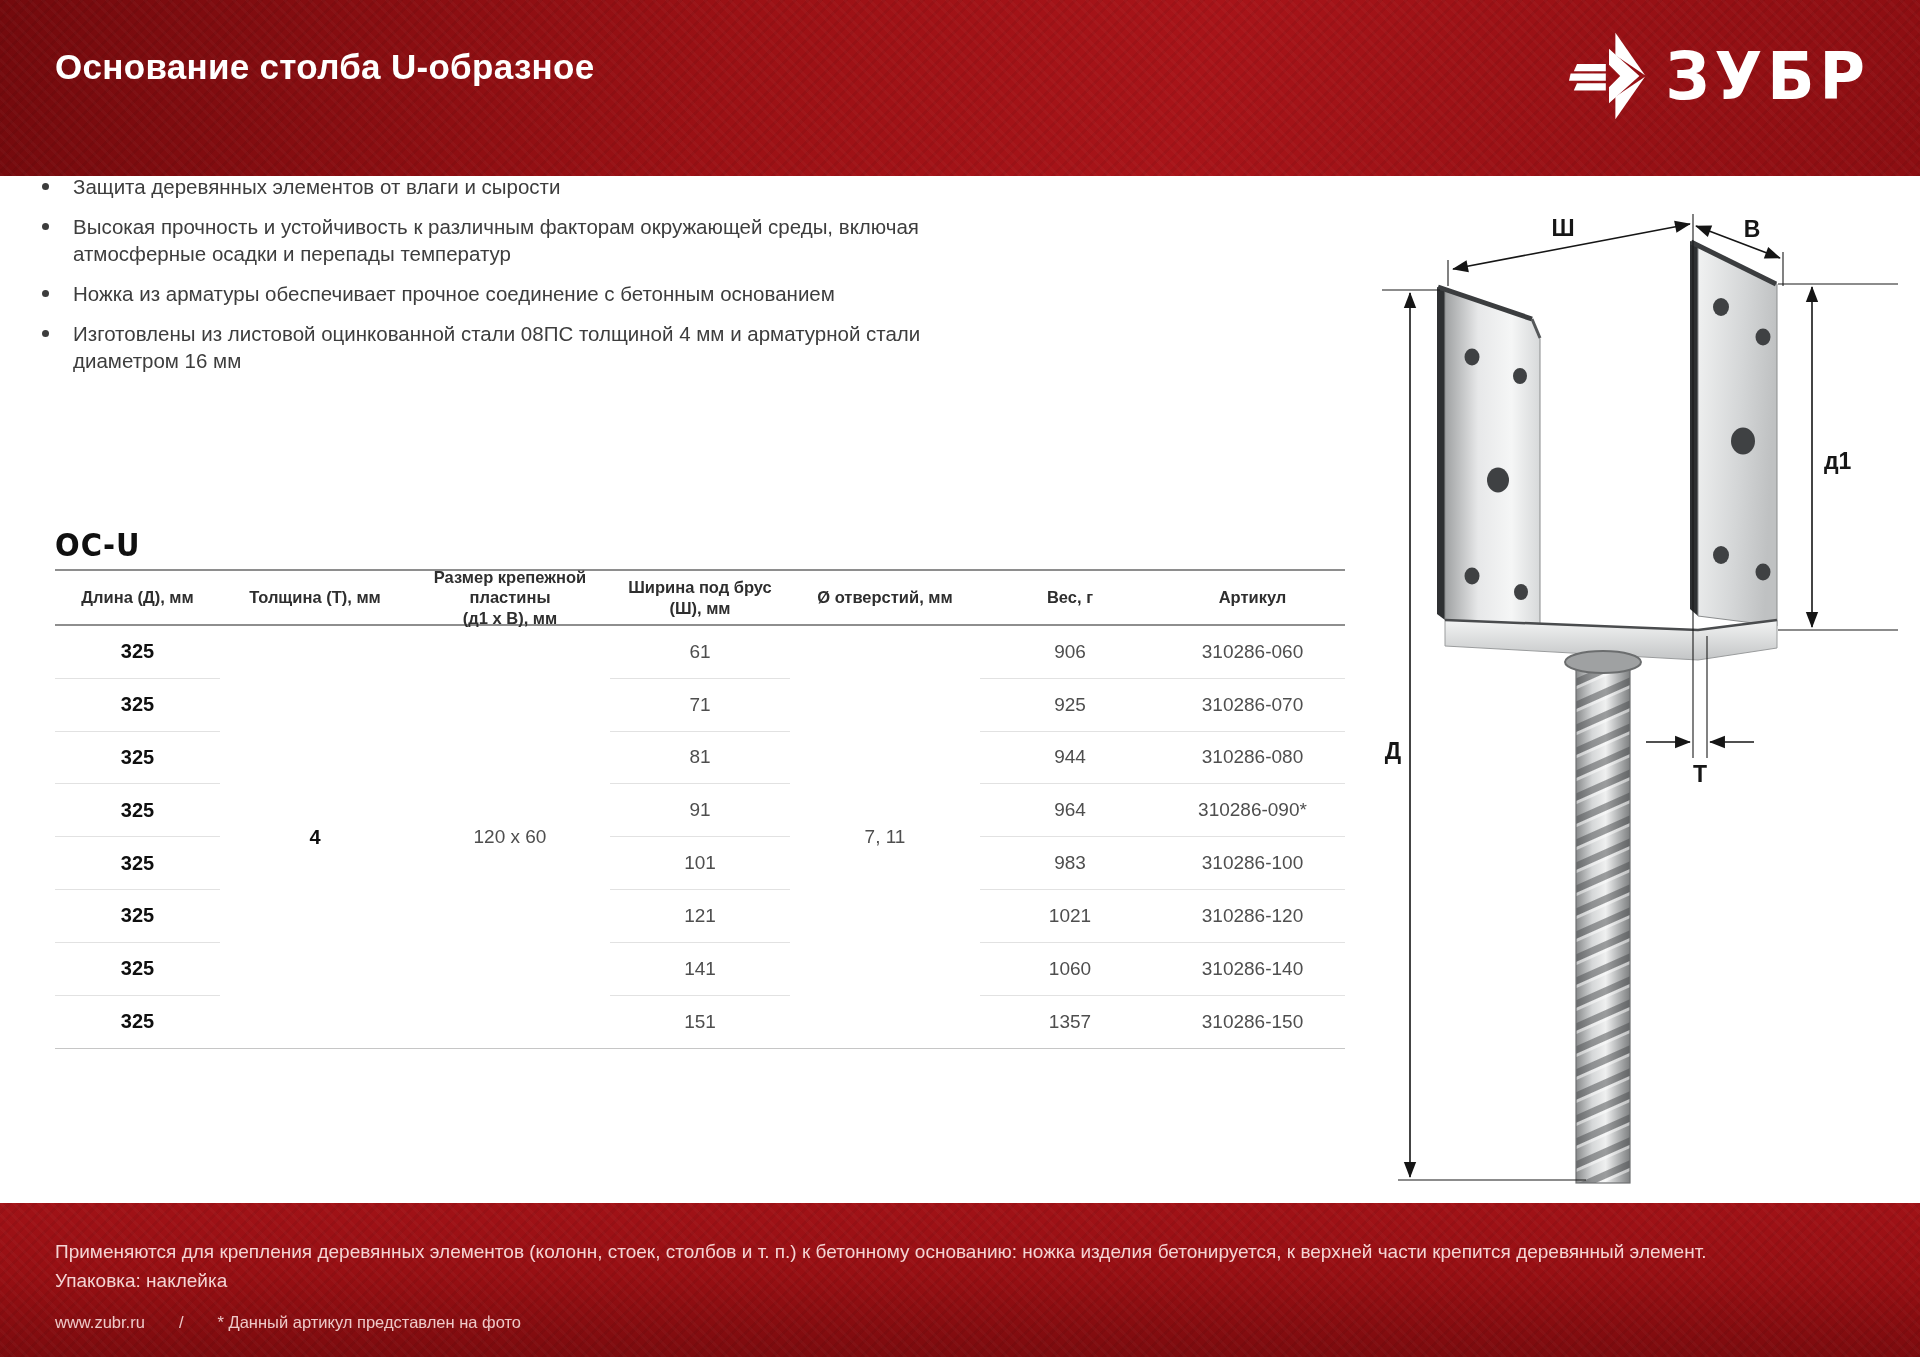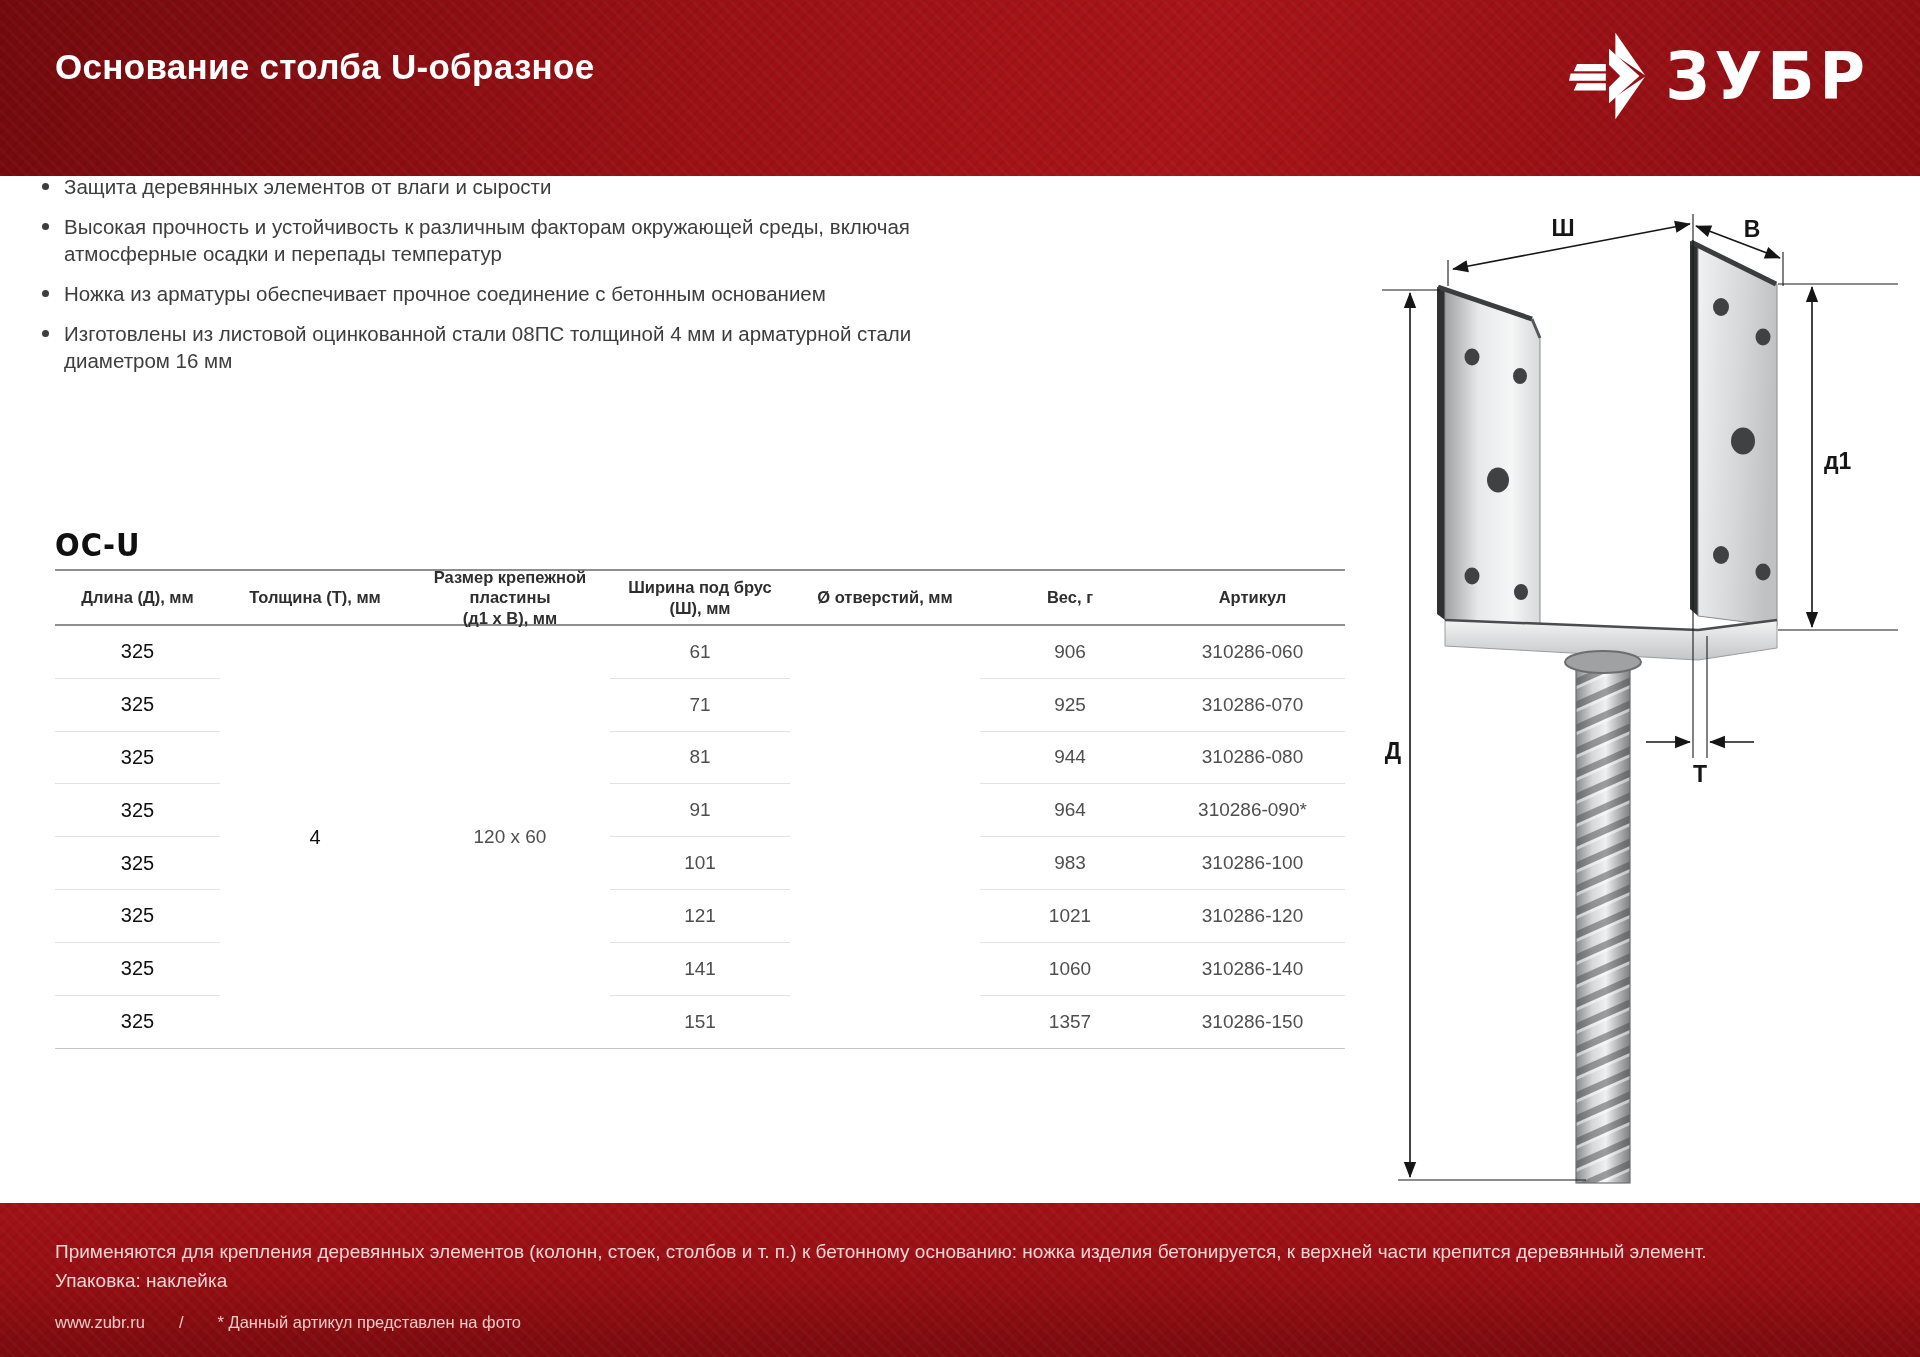--- a/index.html
+++ b/index.html
@@ -31,21 +31,21 @@
   .brand { position:absolute; top:26px; right:50px; z-index:2; display:flex; align-items:center; gap:16px; height:100px; }
   .brand-icon { width:80px; height:96px; }
   .brand-name {
     font-family:"DejaVu Sans","Liberation Sans",sans-serif;
     font-weight:900; font-size:62px; color:#ffffff; letter-spacing:5px;
     transform:scaleY(1.05);
   }
 
   
   .features { position:absolute; left:42px; top:173px; width:960px; list-style:none; }
-  .features li { display:flex; gap:15px; margin-bottom:13px; font-size:20.5px; line-height:27px; color:#3d3d3d; }
+  .features li { display:flex; gap:24px; margin-bottom:13px; font-size:20.5px; line-height:27px; color:#3d3d3d; }
   .features .dot { flex:0 0 auto; width:7px; height:7px; border-radius:50%; background:#3d3d3d; margin-top:10px; }
 
   
   .product-code {
     position:absolute; left:55px; top:527px;
     font-family:"DejaVu Sans","Liberation Sans",sans-serif;
     font-size:29px; font-weight:900; letter-spacing:1px; color:#101010;
     transform:scaleY(1.08); transform-origin:left top;
   }
 
@@ -59,21 +59,21 @@
     border-bottom:1px solid #c6c6c6;
   }
   .hcell {
     display:flex; align-items:center; justify-content:center; text-align:center;
     white-space:pre-line; font-size:16.5px; font-weight:700; color:#2e2e2e;
     line-height:1.25; border-bottom:2px solid #8e8e8e;
   }
   .bcell, .mcell { display:flex; align-items:center; justify-content:center; font-size:19px; color:#4e4e4e; }
   .bcell { border-bottom:1px solid #e2e2e2; }
   .bcell.nb { border-bottom:none; }
-  .emph { font-weight:400; color:#0f0f0f; font-size:20px; }
+  .emph { font-weight:700; color:#0f0f0f; font-size:20px; }
 
   
   .diagram { position:absolute; left:1380px; top:168px; pointer-events:none; }
   .dim-label { font-family:"Liberation Sans",sans-serif; font-size:23px; font-weight:600; fill:#161616; }
 
   
   .footer {
     position:absolute; left:0; top:1203px; width:1920px; height:154px;
     background:linear-gradient(180deg,#a11217 0%,#970f13 48%,#7c0b0e 100%);
     padding-left:46px;
@@ -130,20 +130,21 @@
   <div class="hcell" style="grid-area:1/3">Размер крепежной пластины
 (д1 х В), мм</div>
   <div class="hcell" style="grid-area:1/4">Ширина под брус
 (Ш), мм</div>
   <div class="hcell" style="grid-area:1/5">Ø отверстий, мм</div>
   <div class="hcell" style="grid-area:1/6">Вес, г</div>
   <div class="hcell" style="grid-area:1/7">Артикул</div>
 
   <div class="mcell emph" style="grid-area:2/2/10/3">4</div>
   <div class="mcell" style="grid-area:2/3/10/4">120 x 60</div>
+  <div class="mcell" style="grid-area:2/5/10/6">7, 11</div>
 
   <div class="bcell emph" style="grid-area:2/1">325</div>
   <div class="bcell emph" style="grid-area:3/1">325</div>
   <div class="bcell emph" style="grid-area:4/1">325</div>
   <div class="bcell emph" style="grid-area:5/1">325</div>
   <div class="bcell emph" style="grid-area:6/1">325</div>
   <div class="bcell emph" style="grid-area:7/1">325</div>
   <div class="bcell emph" style="grid-area:8/1">325</div>
   <div class="bcell emph nb" style="grid-area:9/1">325</div>
 

